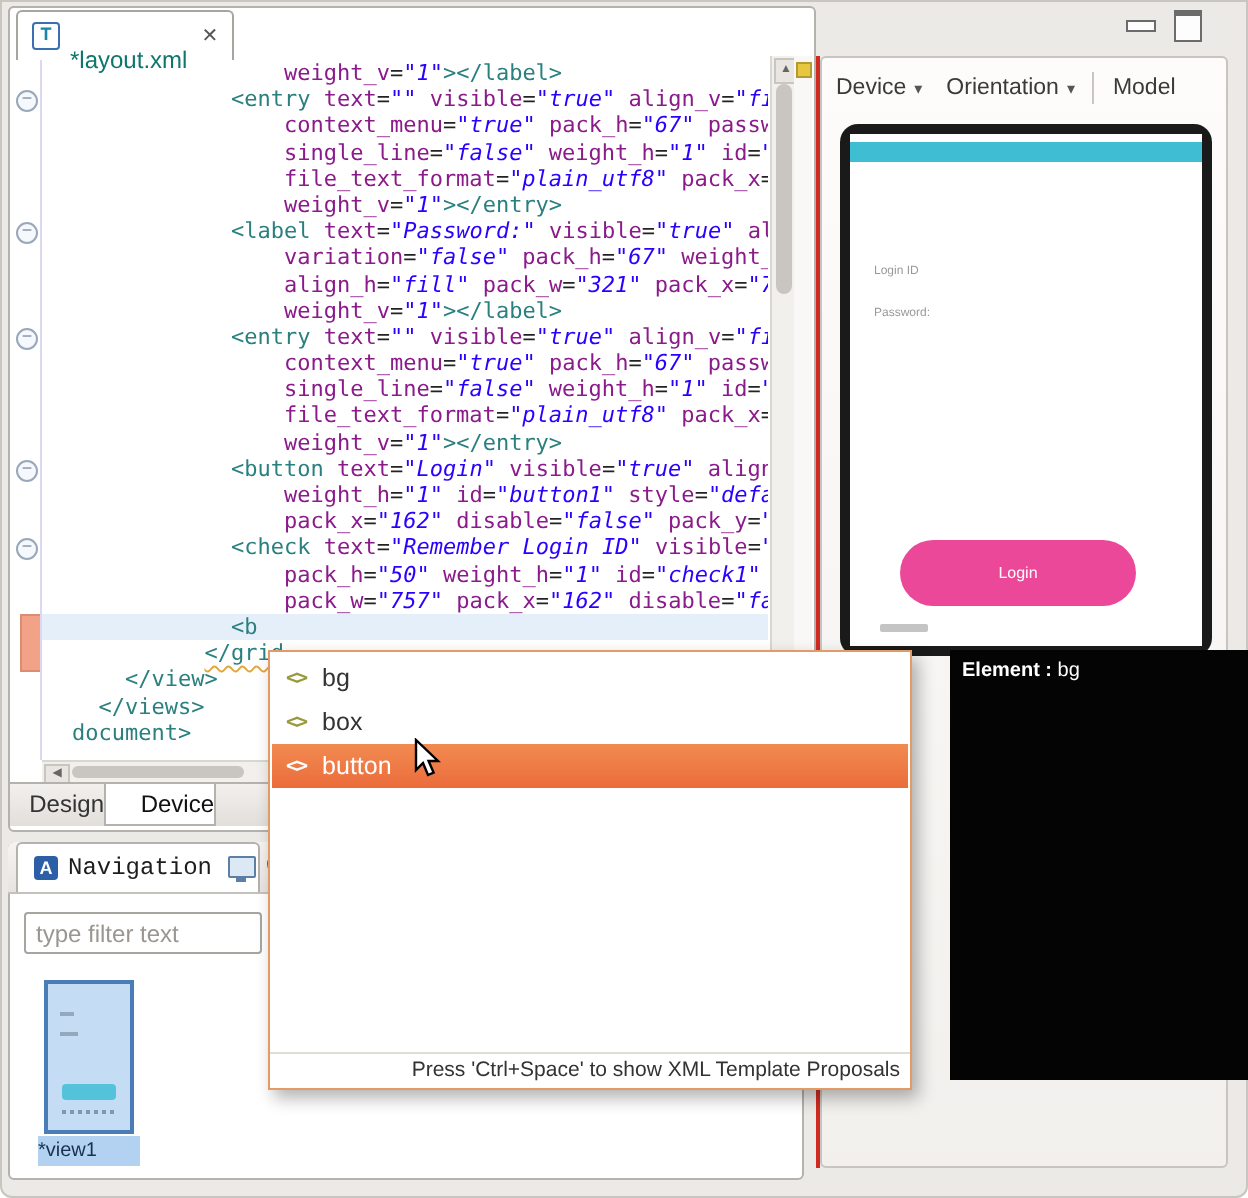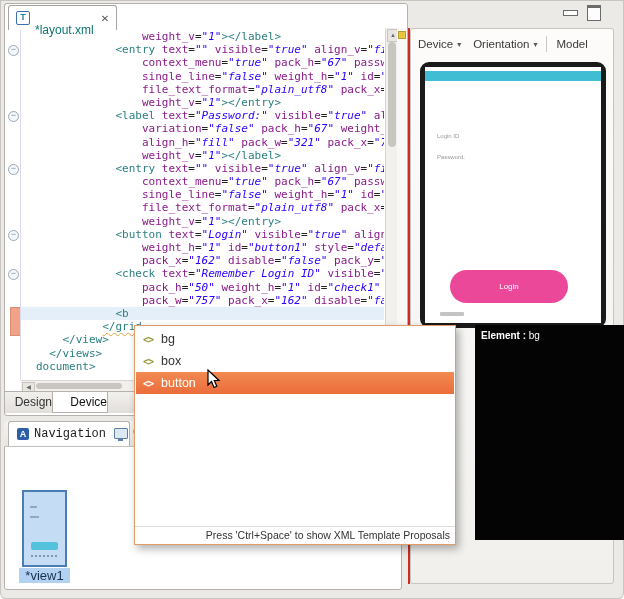--- a/index.html
+++ b/index.html
@@ -105,21 +105,21 @@
   .filter{left:12px;top:456px;width:119px;height:21px;border:1px solid #A8A4A0;border-radius:2px;
           font-size:12px;color:#444;padding:0 5px;box-sizing:border-box;font-family:"Liberation Sans",sans-serif;}
   .filter::placeholder{color:#9A9692;}
   .thumb{left:22px;top:490px;width:45px;height:77px;background:#C4DDF4;border:2px solid #4A7DB5;box-sizing:border-box;}
   .t-m1{position:absolute;left:6px;top:14px;width:7px;height:2px;background:#93A9BC;}
   .t-m2{position:absolute;left:6px;top:24px;width:9px;height:2px;background:#93A9BC;}
   .t-btn{position:absolute;left:7px;top:50px;width:27px;height:8px;background:#55C2DC;border-radius:2px;}
   .t-dots{position:absolute;left:7px;top:63px;width:27px;height:2px;
           background:repeating-linear-gradient(90deg,#7F98AD 0 2px,transparent 2px 4px);}
   .thumblabel{left:19px;top:568px;width:51px;height:15px;background:#B3D2F1;color:#17314F;
-              font-size:13px;text-align:center;line-height:15px;}
+              font-size:10px;line-height:15px;}
 
   .cursor{left:207px;top:369px;z-index:20;}
 </style>
 </head>
 <body>
 
 <div class="stage">
 
   <div class="abs minbtn"></div>
   <div class="abs maxbtn"></div>
@@ -218,20 +218,21 @@
   <div class="abs ntabstrip"></div>
   <div class="ntab active" style="left:8px;">
     <span class="navicon">A</span>
     <span class="lbl">Navigation</span>
     <span class="closex">✕</span>
   </div>
   <div class="ntab" style="left:106px;">
     <span class="conicon"></span>
     <span class="lbl">Co</span>
   </div>
+  <input class="abs filter" placeholder="type filter text" style="">
   <div class="abs thumb">
     <div class="t-m1"></div>
     <div class="t-m2"></div>
     <div class="t-btn"></div>
     <div class="t-dots"></div>
   </div>
   <div class="abs thumblabel">*view1</div>
 
   <div class="abs popup">
     <div class="plist">

